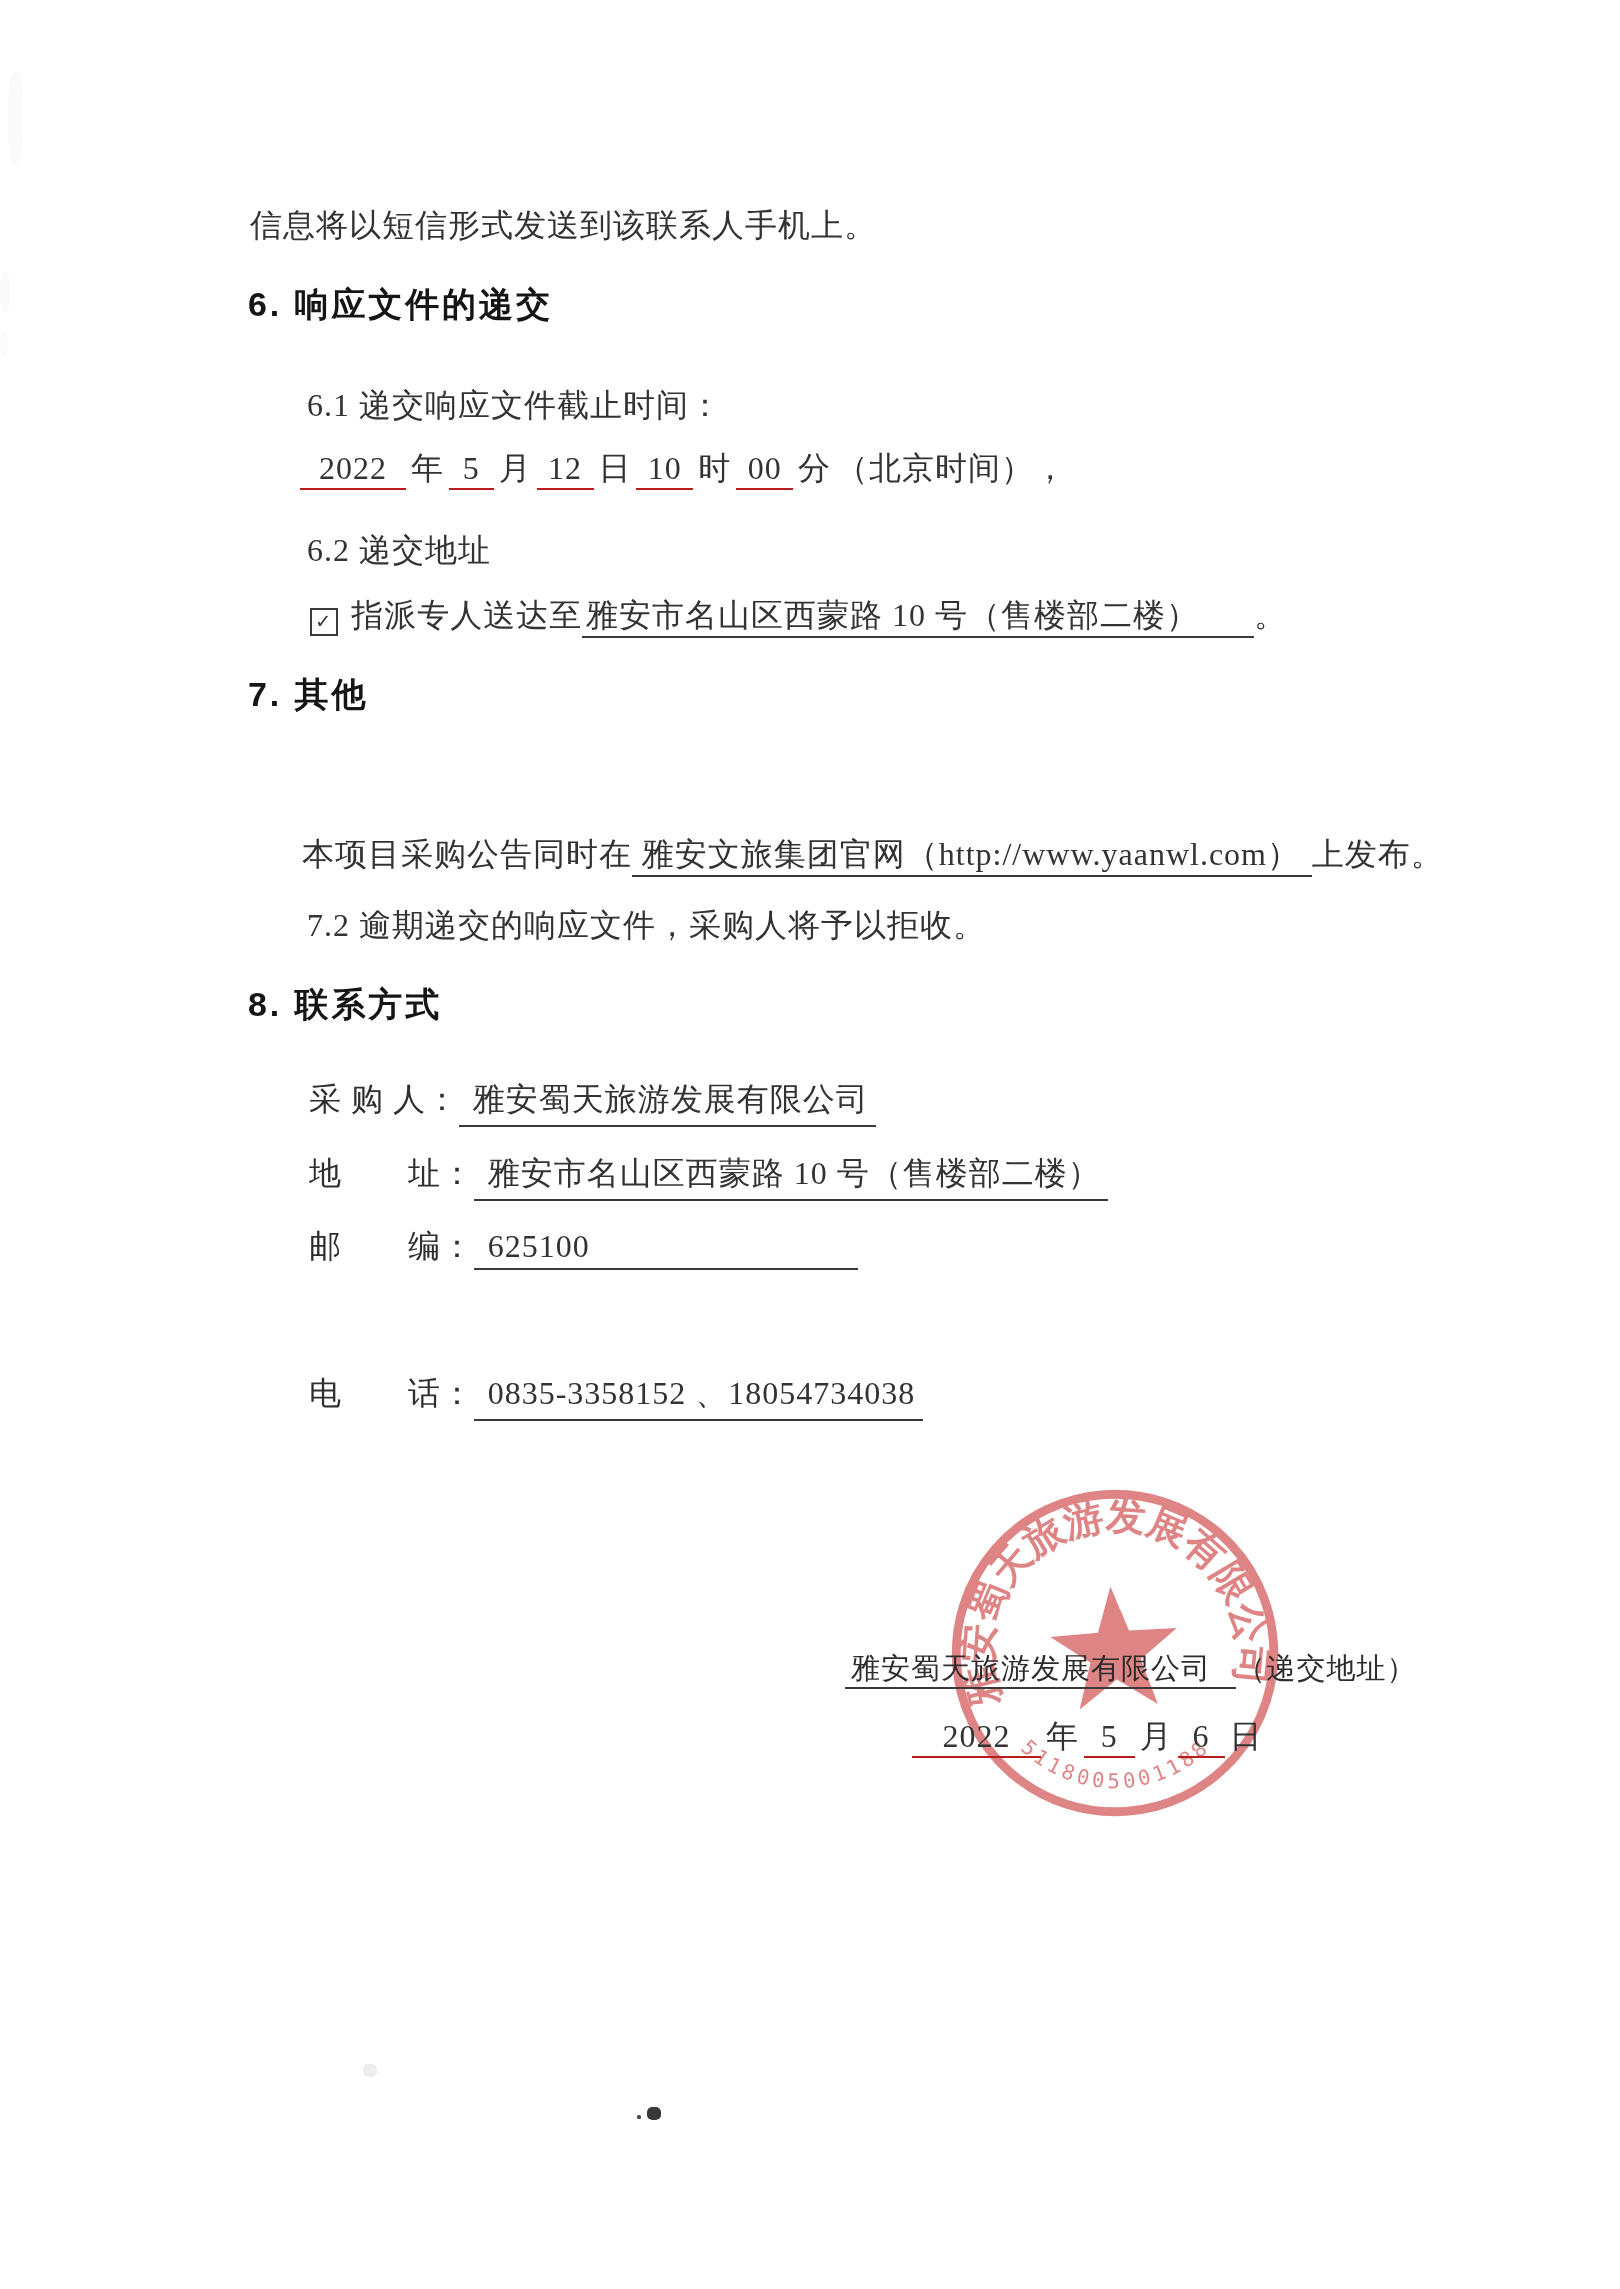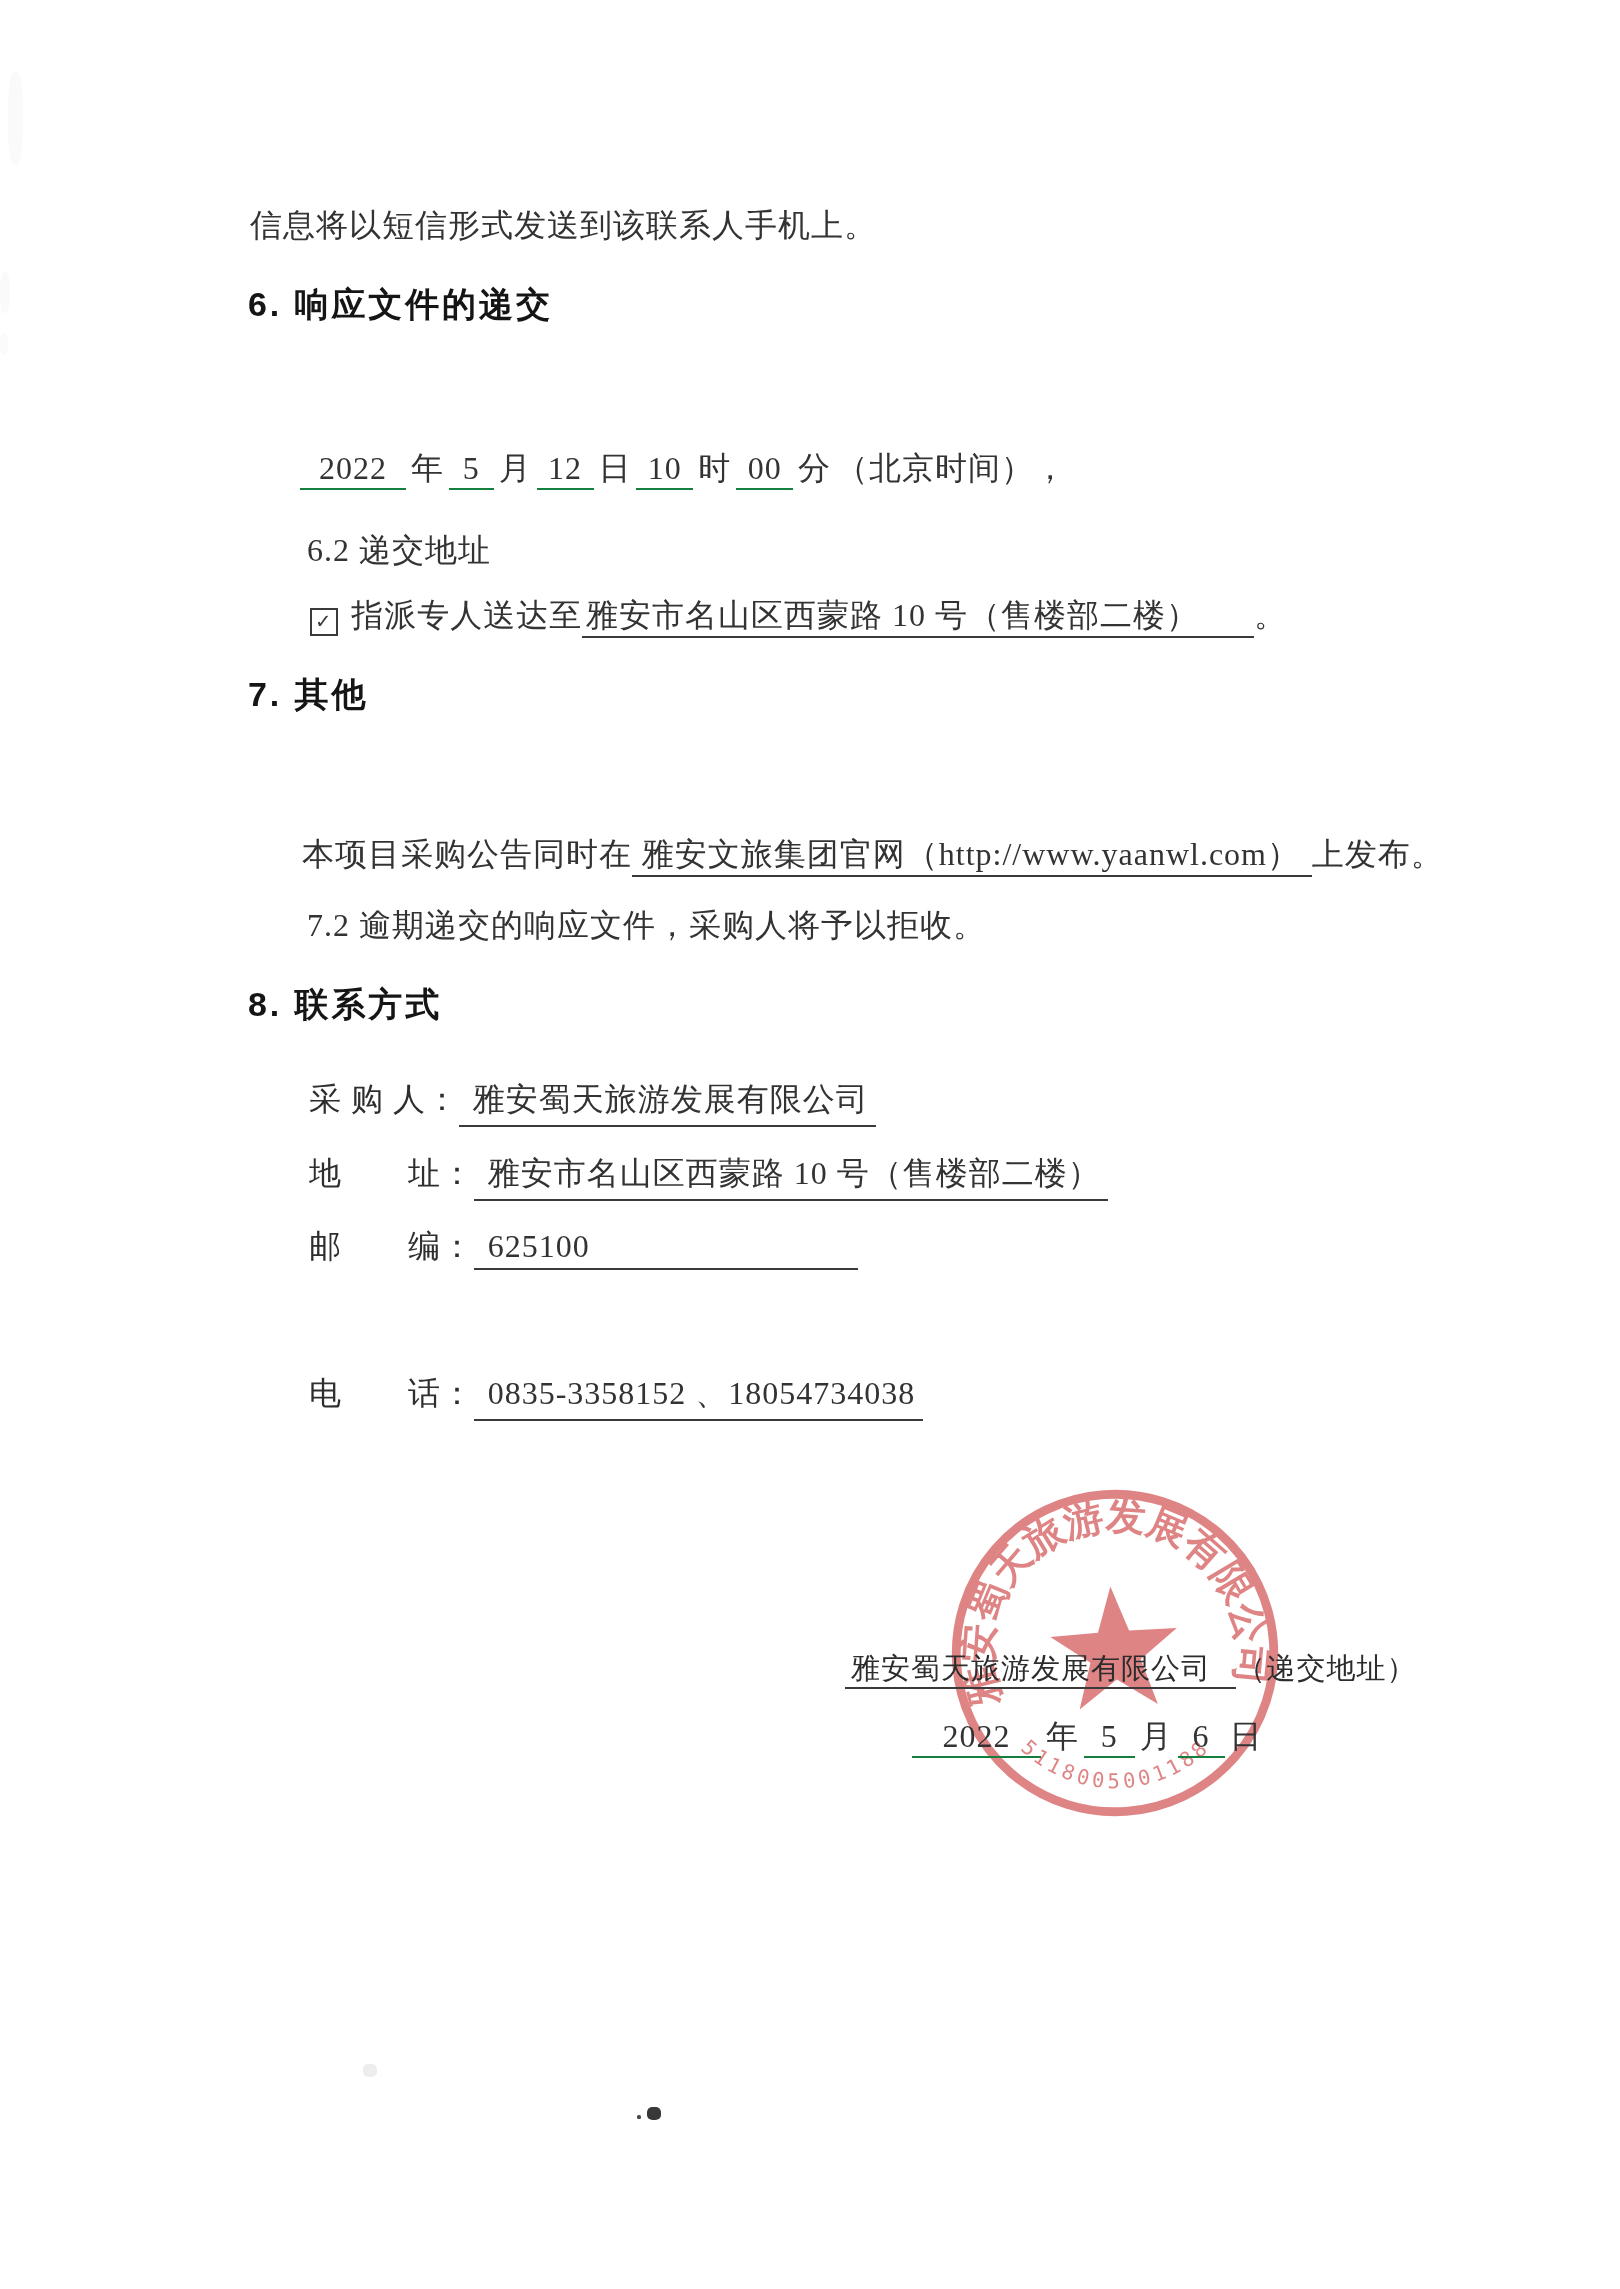--- a/index.html
+++ b/index.html
@@ -7,21 +7,21 @@
     position:relative;width:1464px;height:2290px;background:#ffffff;overflow:hidden;
     font-family:"Liberation Serif","DejaVu Serif",serif;color:#2f2f2f;
   }
   .abs{position:absolute;}
   .body-text{font-size:32px;letter-spacing:1px;color:#333333;white-space:nowrap;}
   .heading{
     font-family:"Liberation Sans","DejaVu Sans",sans-serif;font-weight:700;
     font-size:34px;color:#151515;letter-spacing:2.9px;white-space:nowrap;
   }
   .u{border-bottom:2px solid #3a3a3a;}
-  .blank{display:inline-block;text-align:center;border-bottom:2px solid #15803d;padding-bottom:1px;}
+  .blank{display:inline-block;text-align:center;border-bottom:2px solid #b91c1c;padding-bottom:1px;}
   .unit{margin:0 4.9px;}
   .checkbox{
     display:inline-flex;align-items:center;justify-content:center;
     width:23.5px;height:23.5px;border:2px solid #3a3a3a;margin-right:13.7px;
     font-size:19.6px;line-height:1;color:#3a3a3a;position:relative;top:2px;
     font-family:"DejaVu Sans",sans-serif;
   }
   .contact-row{position:absolute;left:309px;white-space:nowrap;font-size:32px;letter-spacing:1px;}
   .contact-label{display:inline-block;white-space:pre;color:#2e2e2e;}
   .contact-value{
@@ -43,20 +43,21 @@
   <div class="artifact" style="left:0px;top:272px;width:9.8px;height:41px;background:#fafafa;"></div>
   <div class="artifact" style="left:0px;top:333px;width:7.8px;height:21.6px;background:#fbfbfb;"></div>
   <div class="artifact" style="left:363px;top:2064px;width:13.7px;height:12.7px;background:#ededed;"></div>
   <div class="artifact" style="left:647px;top:2107px;width:13.7px;height:12.7px;background:#383838;"></div>
   <div class="artifact" style="left:637px;top:2115px;width:3.9px;height:3.9px;background:#4a4a4a;"></div>
 
   <div class="abs body-text" style="left:250px;top:204px;">信息将以短信形式发送到该联系人手机上。</div>
 
   <div class="abs heading" style="left:248px;top:282px;">6. 响应文件的递交</div>
 
+  <div class="abs body-text" style="left:307px;top:384px;">6.1 递交响应文件截止时间：</div>
 
   <div class="abs body-text" style="left:300px;top:447px;">
     <span class="blank" style="min-width:106px;">2022</span><span class="unit">年</span><span class="blank" style="min-width:45px;">5</span><span class="unit">月</span><span class="blank" style="min-width:57px;">12</span><span class="unit">日</span><span class="blank" style="min-width:57px;">10</span><span class="unit">时</span><span class="blank" style="min-width:57px;">00</span><span class="unit">分</span><span>（北京时间），</span>
   </div>
 
   <div class="abs body-text" style="left:307px;top:529px;">6.2 递交地址</div>
 
   <div class="abs body-text" style="left:310px;top:594px;">
     <span class="checkbox">✓</span><span>指派专人送达至</span><span class="u" style="padding:0 55px 2.9px 3.9px;">雅安市名山区西蒙路 10 号（售楼部二楼）</span><span>。</span>
   </div>

